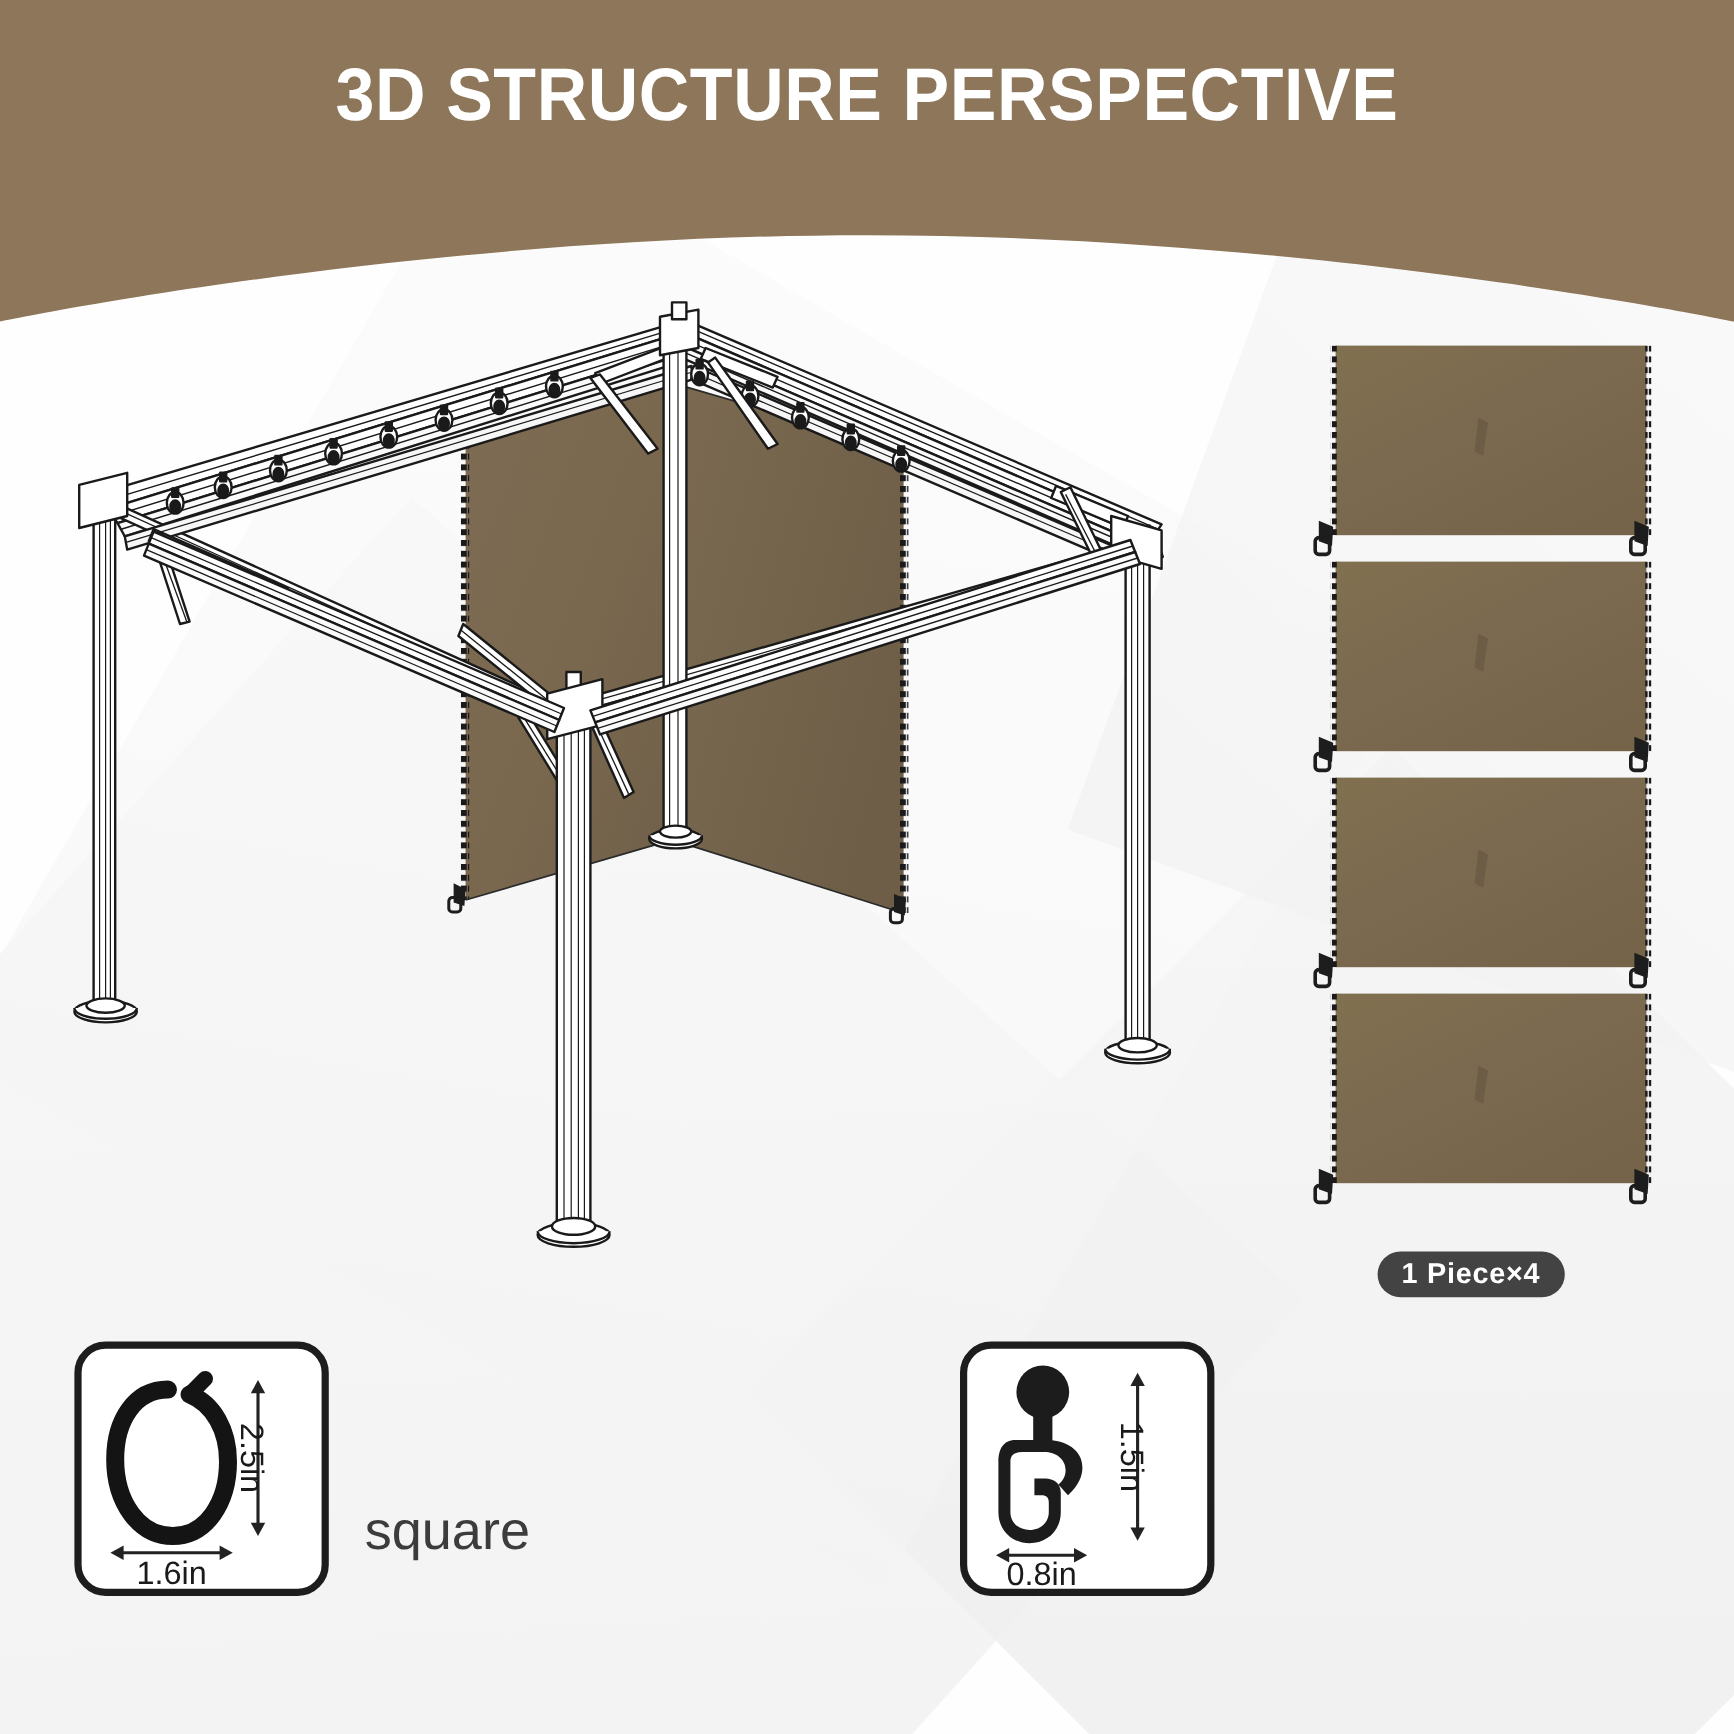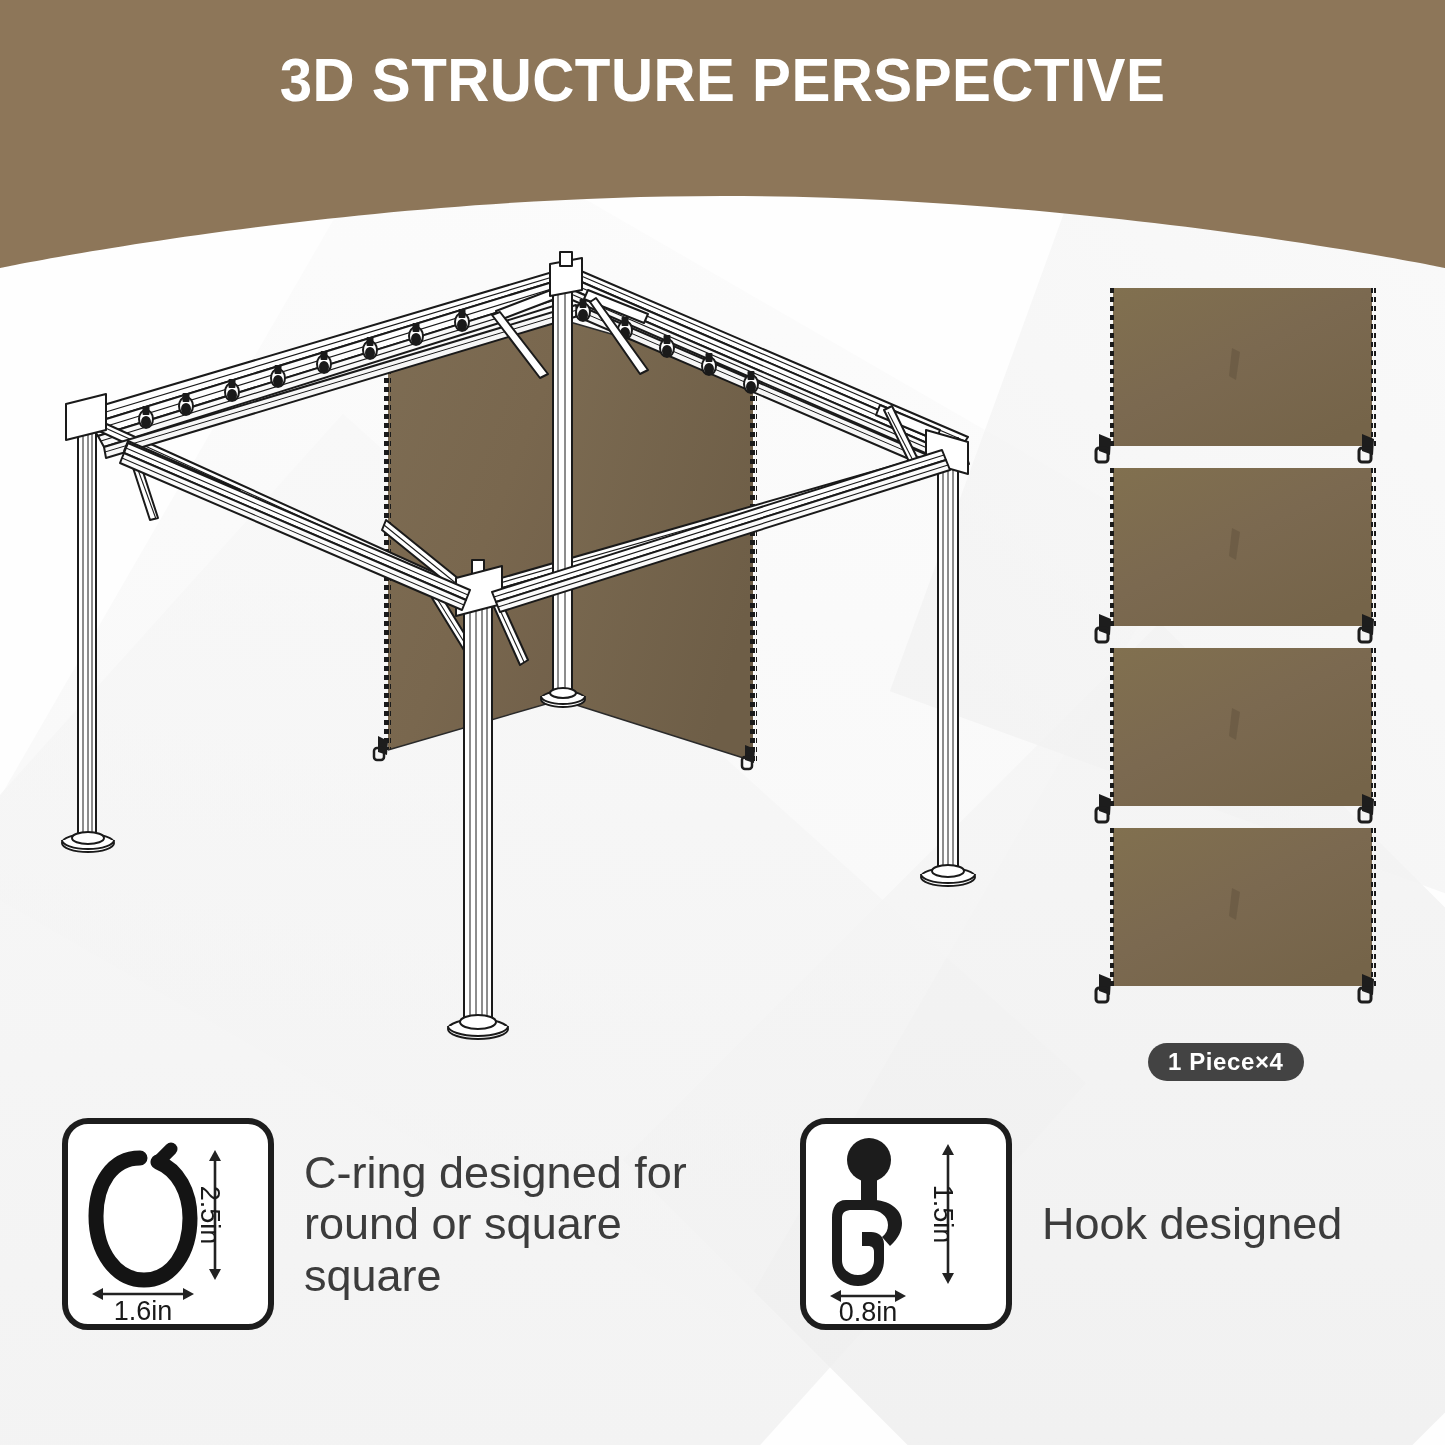--- a/index.html
+++ b/index.html
@@ -501,22 +501,22 @@
         <path d="M147,156 l-6,-11 h12 z" fill="#222"></path>
         <text x="133" y="91" fill="#1a1a1a" font-family="Liberation Sans, sans-serif" font-size="27" transform="rotate(90 133 91)" text-anchor="middle">2.5in</text>
 
         <line x1="28" y1="170" x2="122" y2="170" stroke="#222" stroke-width="2.6"></line>
         <path d="M24,170 l11,-6 v12 z" fill="#222"></path>
         <path d="M126,170 l-11,-6 v12 z" fill="#222"></path>
         <text x="75" y="196" fill="#1a1a1a" font-family="Liberation Sans, sans-serif" font-size="27" text-anchor="middle">1.6in</text>
       </svg>
     </div>
     <div class="feature-text">
-      <span>C-ring designed for</span><br>
-      <span>round or square</span><br>
+      <br>
+      <br>
       <span>square</span>
     </div>
   </div>
 
   <div class="feature f2">
     <div class="feature-icon-box">
       <svg viewBox="0 0 200 200" width="200" height="200">
 
         <circle cx="63" cy="36" r="22" fill="#1c1c1c"></circle>
 
@@ -533,17 +533,17 @@
         <path d="M142,160 l-6,-11 h12 z" fill="#222"></path>
         <text x="128" y="90" fill="#1a1a1a" font-family="Liberation Sans, sans-serif" font-size="27" transform="rotate(90 128 90)" text-anchor="middle">1.5in</text>
 
         <line x1="28" y1="172" x2="96" y2="172" stroke="#222" stroke-width="2.6"></line>
         <path d="M24,172 l11,-6 v12 z" fill="#222"></path>
         <path d="M100,172 l-11,-6 v12 z" fill="#222"></path>
         <text x="62" y="197" fill="#1a1a1a" font-family="Liberation Sans, sans-serif" font-size="27" text-anchor="middle">0.8in</text>
       </svg>
     </div>
     <div class="feature-text">
-      <span>Hook designed</span><br>
+      <br>
     </div>
   </div>
 
 </div>
 
 </body></html>

